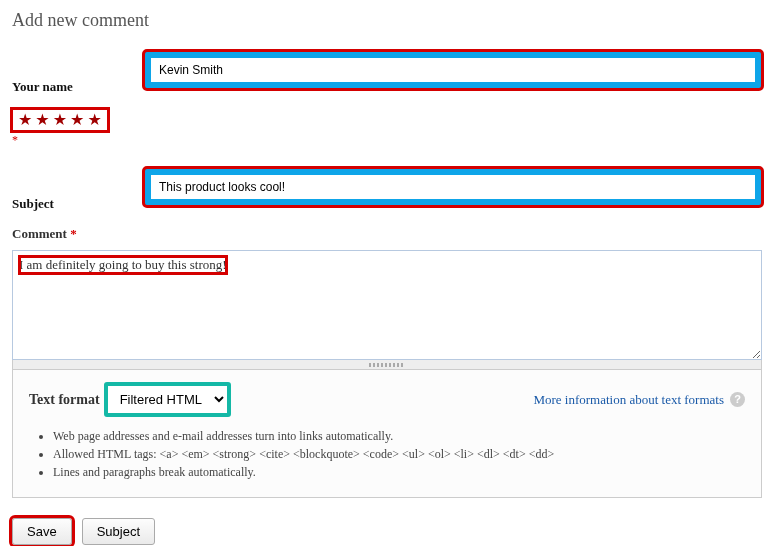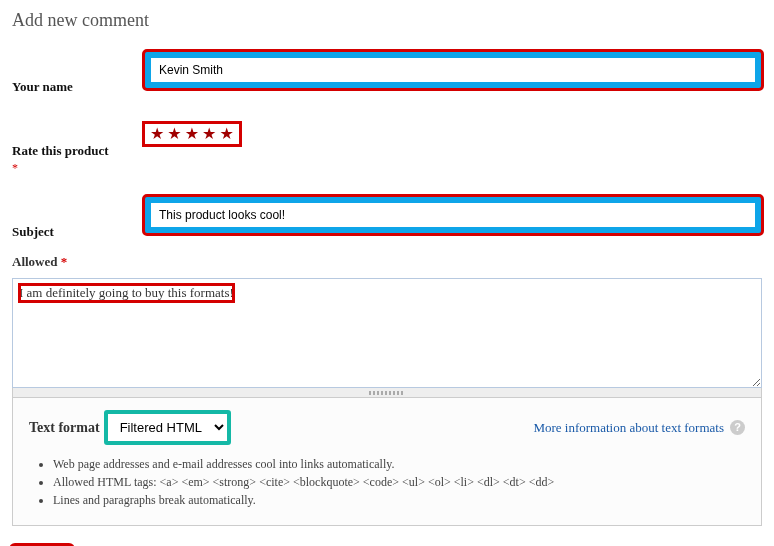--- a/index.html
+++ b/index.html
@@ -187,49 +187,46 @@
 
 <div class="form-row">
   <div class="label-col">Your name</div>
   <div class="field-col">
     <input type="text" class="highlighted" value="Kevin Smith" style="">
   </div>
 </div>
 
 <div style="margin-bottom:14px;">
   <div style="display:flex; align-items:center;">
-    <div class="label-col" style="width:132px;">
-      <span>Rate this product</span>
-    </div>
     <div class="stars highlighted">
       <span class="star">★</span>
       <span class="star">★</span>
       <span class="star">★</span>
       <span class="star">★</span>
       <span class="star">★</span>
     </div>
   </div>
   <div class="rate-below-marker">*</div>
 </div>
 
 <div class="form-row">
   <div class="label-col">Subject</div>
   <div class="field-col">
     <input type="text" class="highlighted" value="This product looks cool!" style="">
   </div>
 </div>
 
 <div class="comment-label">
-  <span>Allowed</span> <span class="required-marker">*</span>
+  <span>Comment</span> <span class="required-marker">*</span>
 </div>
 
 <div class="comment-textarea-container">
   <div style="border:1px solid #b7c9e0; background:#fff;">
     <div style="padding:5px 6px;">
-      <span class="comment-hl">I am definitely going to buy this formats!</span>
+      <span class="comment-hl">I am definitely going to buy this strong!</span>
     </div>
     <textarea class="textarea-inner" style="border: none; height: 80px; padding: 0px 6px 6px;"></textarea>
   </div>
 </div>
 <div class="grip">
     <span></span>
   </div>
 
 <div class="format-panel">
   <div class="format-row">
@@ -238,21 +235,21 @@
       <select>
         <option>Filtered HTML</option>
       </select>
     </div>
     <a href="#" class="more-info">
       <span>More information about text formats</span>
       <span class="help-icon">?</span>
     </a>
   </div>
   <ul class="tips-list">
-    <li>Web page addresses and e-mail addresses cool into links automatically.</li>
+    <li>Web page addresses and e-mail addresses turn into links automatically.</li>
     <li>Allowed HTML tags: &lt;a&gt; &lt;em&gt; &lt;strong&gt; &lt;cite&gt; &lt;blockquote&gt; &lt;code&gt; &lt;ul&gt; &lt;ol&gt; &lt;li&gt; &lt;dl&gt; &lt;dt&gt; &lt;dd&gt;</li>
     <li>Lines and paragraphs break automatically.</li>
   </ul>
 </div>
 
 <div class="button-row">
   <button class="btn save-hl">Save</button>
   <button class="btn">Subject</button>
 </div>
 

